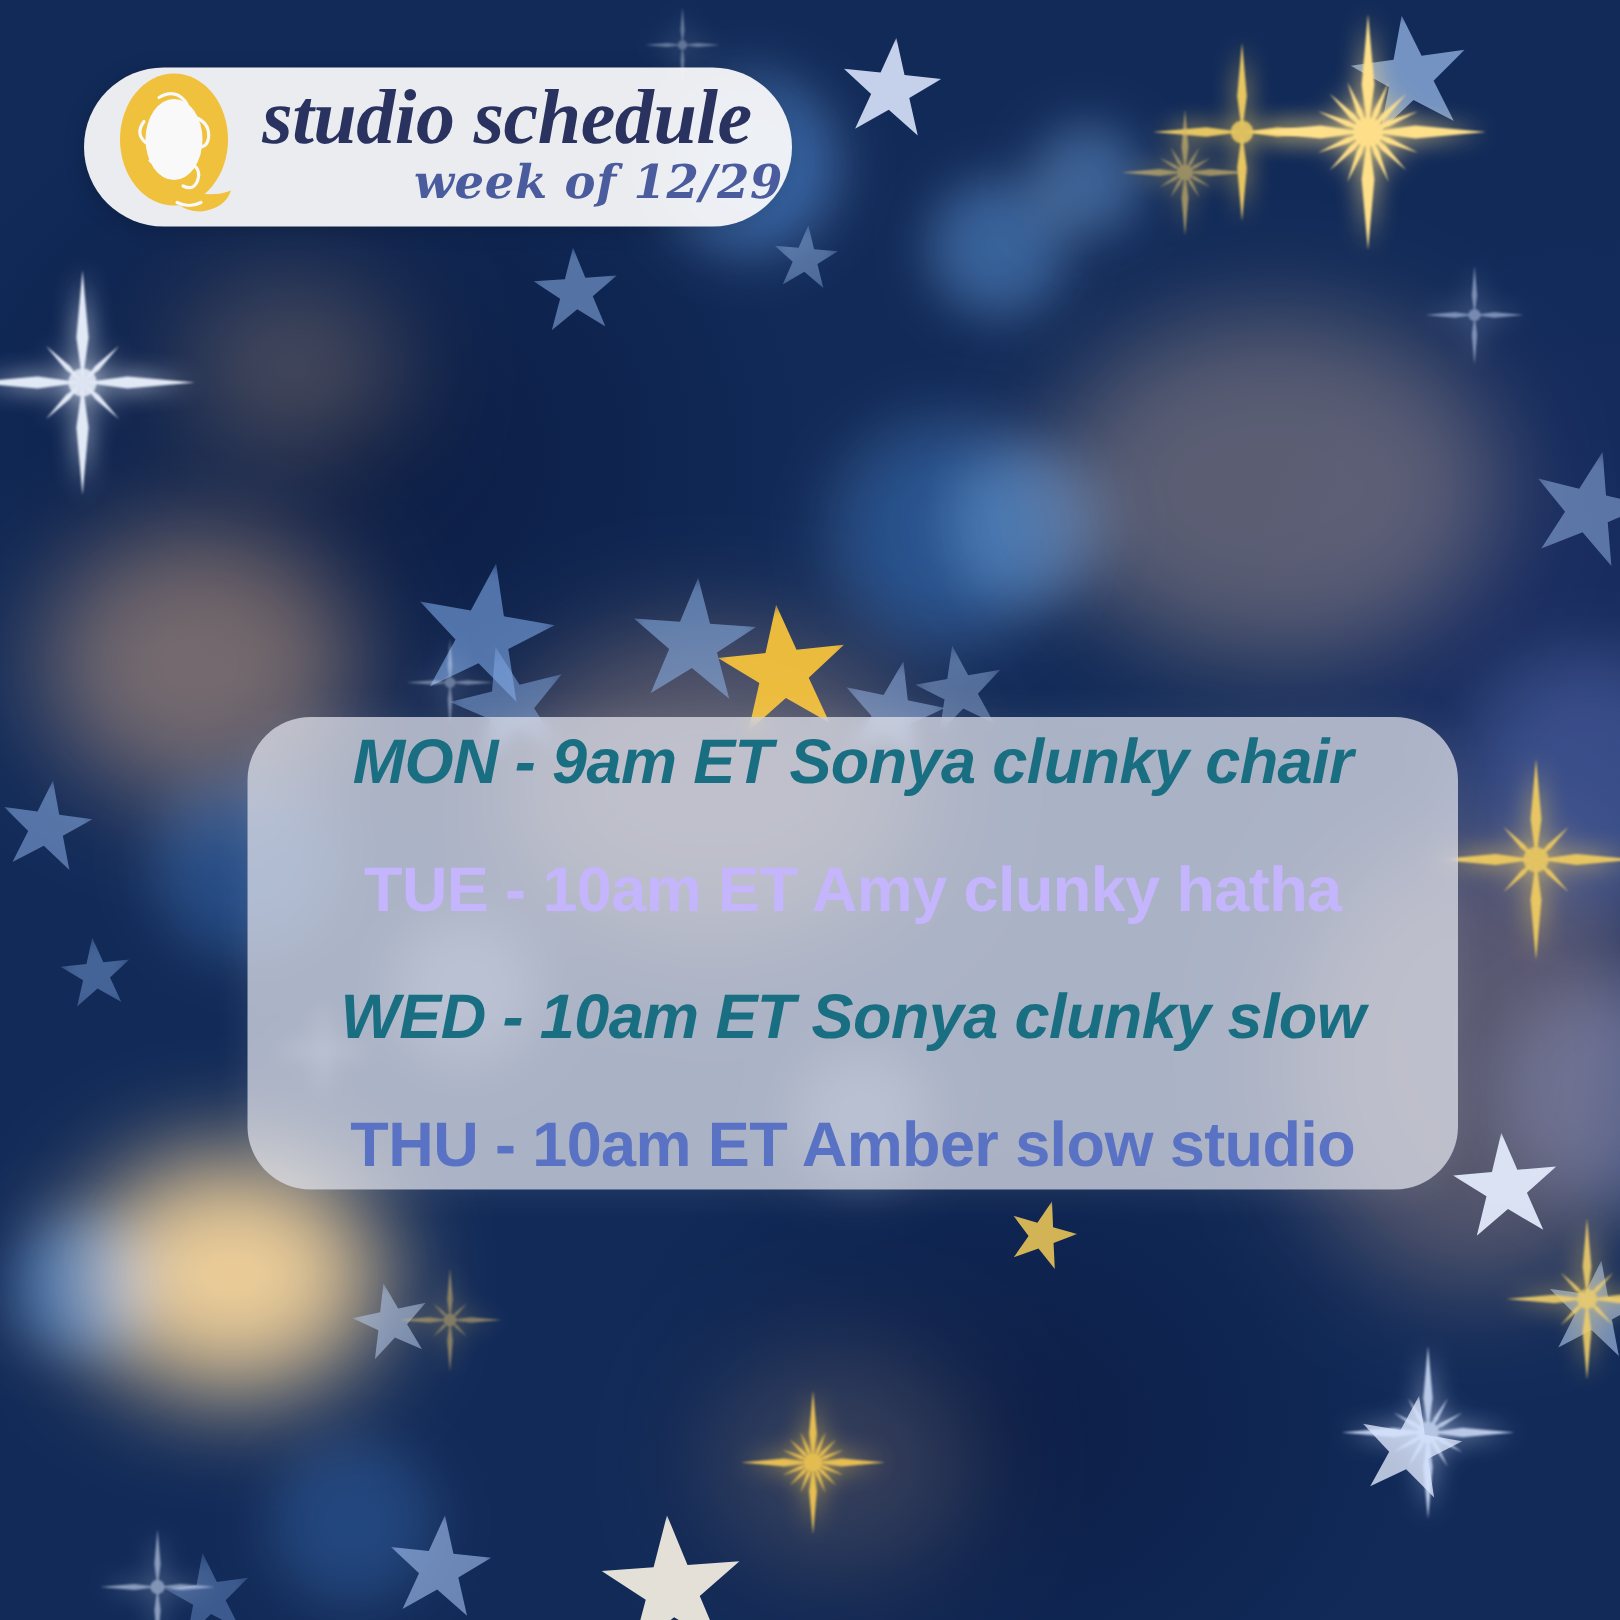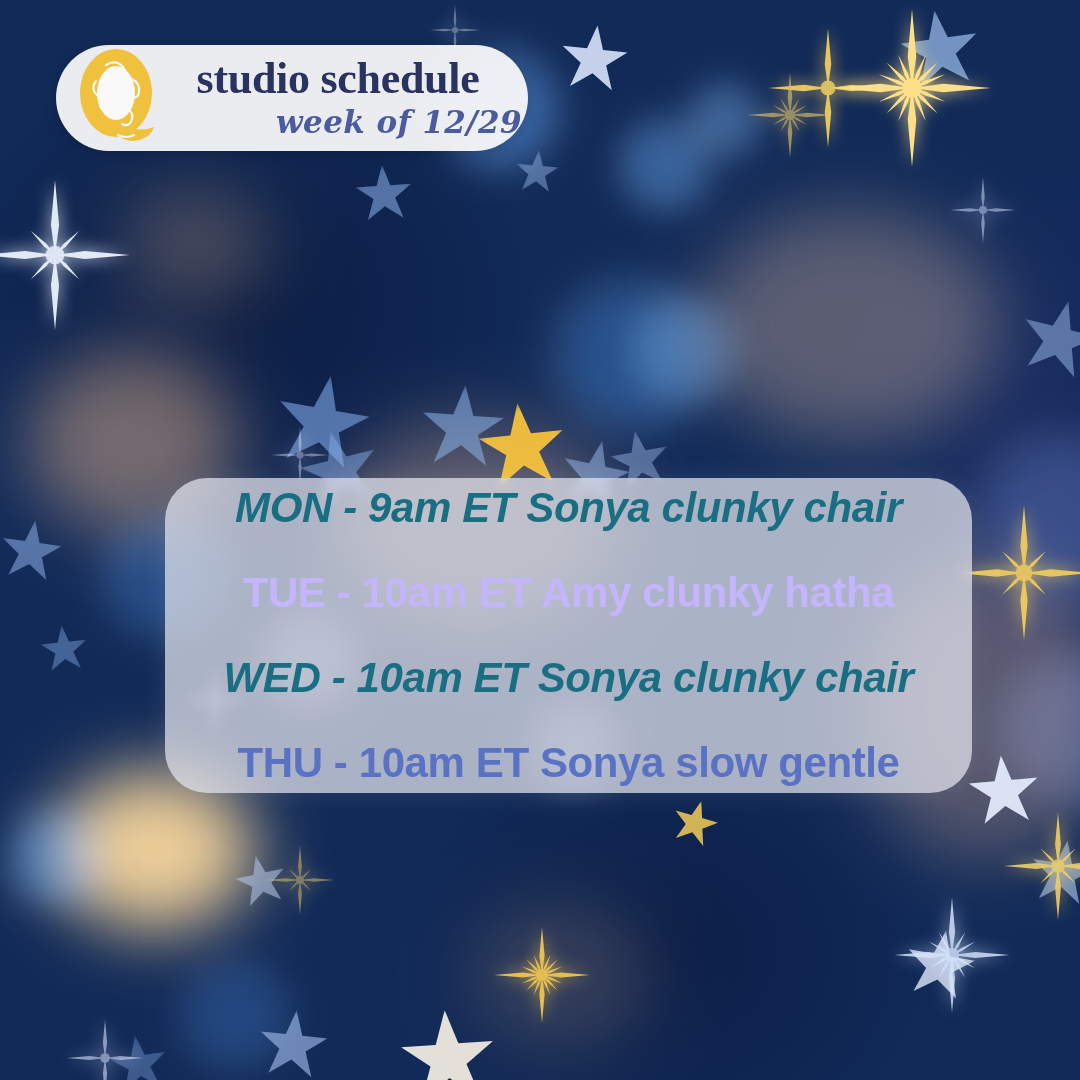--- a/index.html
+++ b/index.html
@@ -95,24 +95,25 @@
   #badge-text {
     position: absolute;
     left: 98px;
     top: 6px;
     width: 368px;
     text-align: center;
   }
   #badge-title {
     font-family: "Liberation Serif", "DejaVu Serif", serif;
     font-weight: bold;
-    font-size: 44px;
+    font-size: 52px;
     line-height: 56px;
     letter-spacing: -0.3px;
     white-space: nowrap;
+    font-style: italic;
   }
   #badge-sub {
     font-family: "DejaVu Serif", "Liberation Serif", serif;
     font-weight: bold;
     font-style: italic;
     font-size: 31px;
     line-height: 34px;
     letter-spacing: 0.4px;
     margin-top: -2px;
     white-space: nowrap;
@@ -374,17 +375,17 @@
     </svg>
     <div id="badge-text">
       <div id="badge-title" style="color: rgb(42, 51, 96);">studio schedule</div>
       <div id="badge-sub" style="color: rgb(74, 92, 158); text-align: right;">week of 12/29</div>
     </div>
   </div>
 
   <div id="schedule-card">
       <div class="sched-row italic" style="color: rgb(26, 110, 130);">MON - 9am ET  Sonya clunky chair</div>
       <div class="sched-row" style="color: #c4b5fd;">TUE - 10am ET Amy clunky hatha</div>
-      <div class="sched-row italic" style="color: rgb(26, 110, 130);">WED - 10am ET Sonya clunky chair</div>
-      <div class="sched-row" style="color: rgb(90, 114, 196);">THU - 10am ET Sonya slow gentle</div>
+      <div class="sched-row italic" style="color: rgb(26, 110, 130);">WED - 10am ET Sonya clunky slow</div>
+      <div class="sched-row" style="color: rgb(90, 114, 196);">THU - 10am ET Amber slow studio</div>
     </div>
 
 </div>
 
 </body></html>

